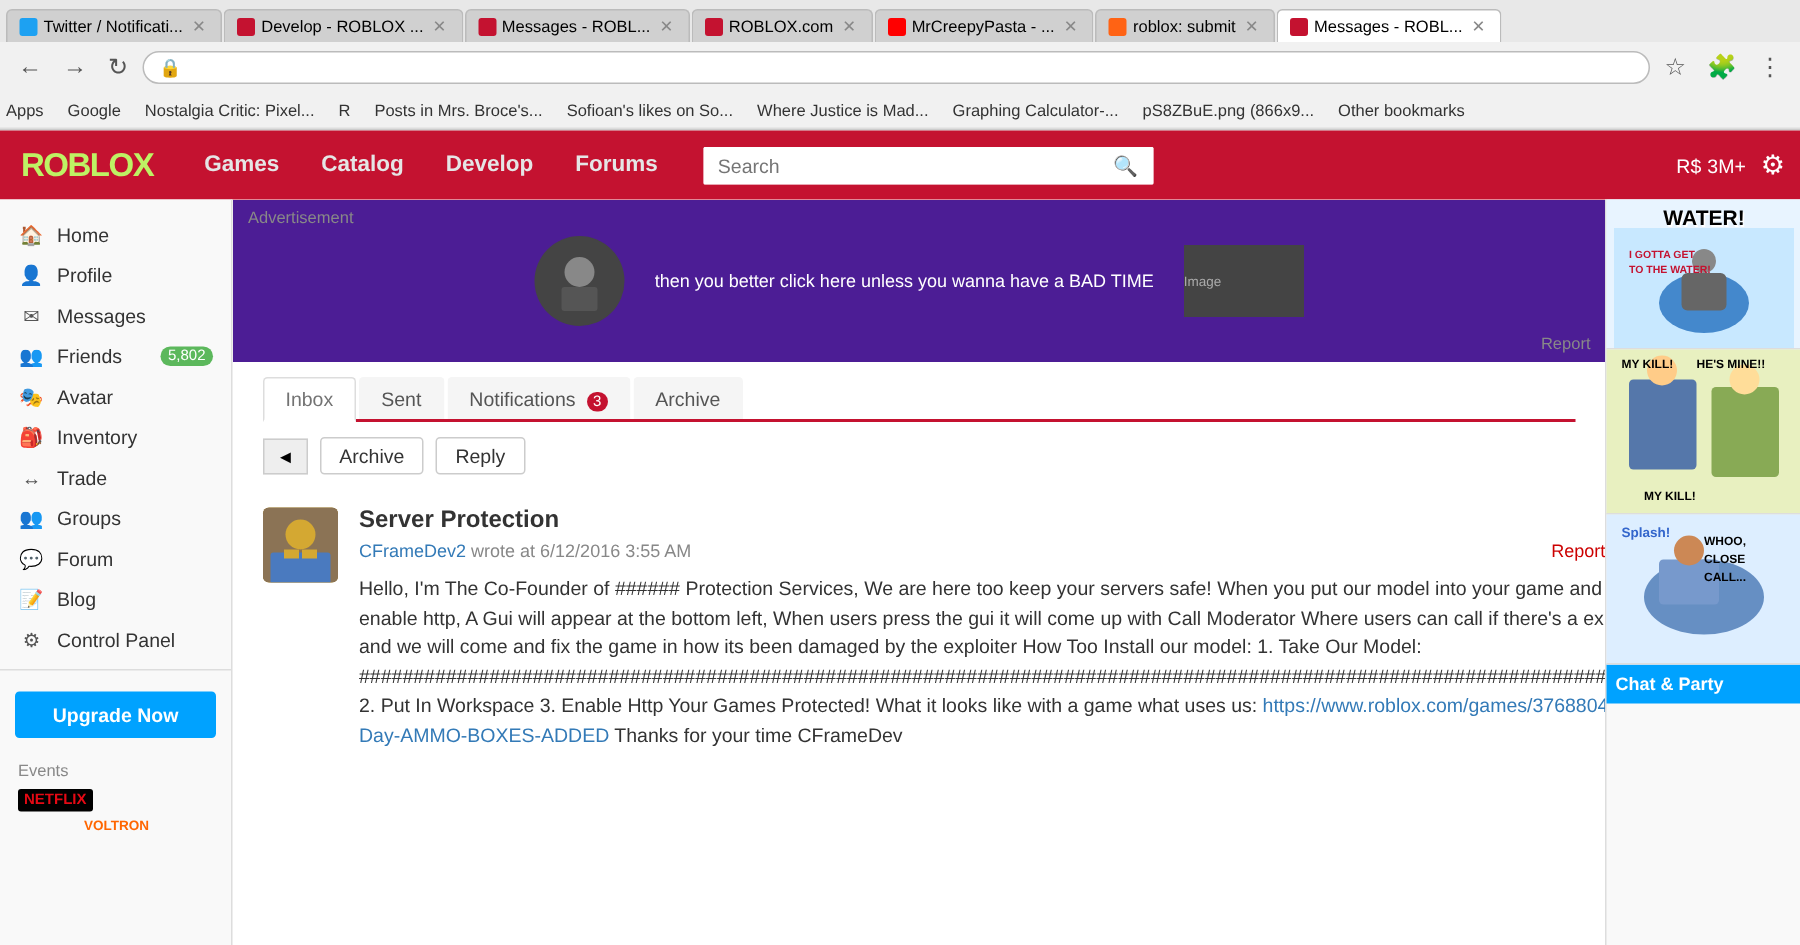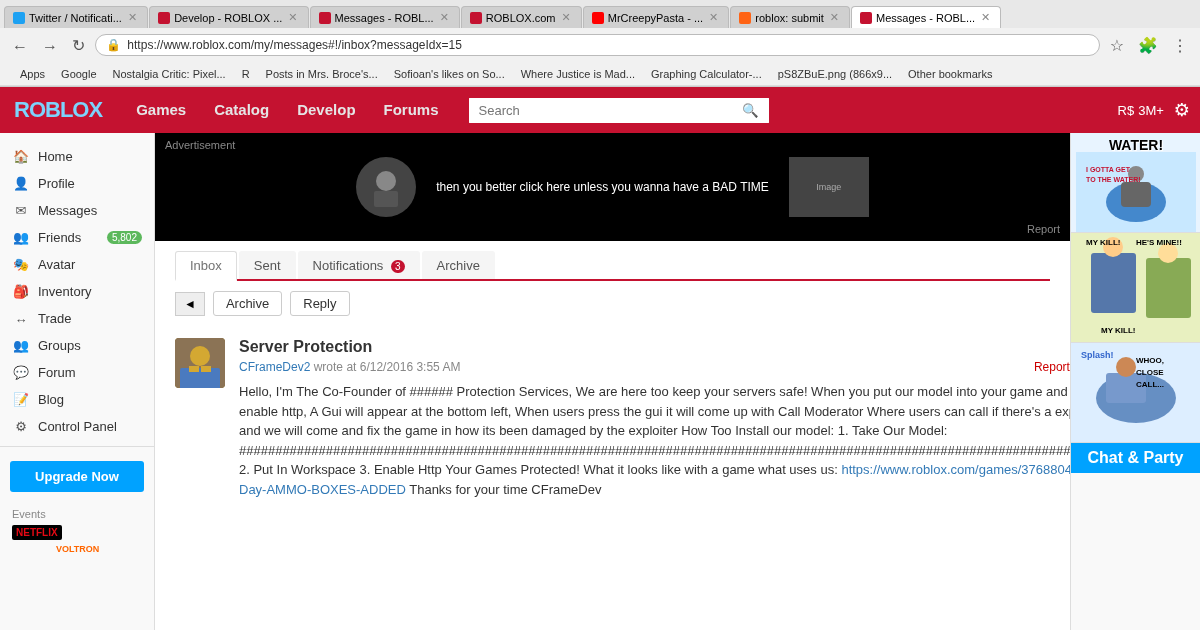--- a/index.html
+++ b/index.html
@@ -12,27 +12,27 @@
     .tab.active { background: #fff; z-index: 1; }
     .tab-favicon { width: 12px; height: 12px; background: #4285f4; border-radius: 2px; flex-shrink: 0; }
     .tab-label { overflow: hidden; text-overflow: ellipsis; font-size: 11px; }
     .tab-close { margin-left: auto; color: #888; font-size: 11px; cursor: pointer; padding: 0 2px; }
     .nav-bar { display: flex; align-items: center; padding: 4px 8px; gap: 6px; background: #f1f1f1; height: 34px; }
     .nav-btn { background: none; border: none; cursor: pointer; color: #555; font-size: 16px; padding: 2px 4px; }
     .nav-btn:disabled { color: #bbb; }
     .address-bar { flex: 1; display: flex; align-items: center; background: #fff; border: 1px solid #bbb; border-radius: 12px; padding: 3px 10px; font-size: 12px; gap: 6px; }
     .lock-icon { color: #5a9; font-size: 12px; }
     .address-text { flex: 1; color: #333; font-size: 12px; }
-    .bookmark-bar { display: flex; align-items: center; padding: 2px 16px; background: #f1f1f1; border-bottom: 1px solid #ddd; height: 24px; gap: 8px; font-size: 11px; overflow: hidden; }
+    .bookmark-bar { display: flex; align-items: center; padding: 2px 0; background: #f1f1f1; border-bottom: 1px solid #ddd; height: 24px; gap: 8px; font-size: 11px; overflow: hidden; }
     .bookmark-item { white-space: nowrap; color: #333; cursor: pointer; padding: 1px 4px; }
 
     
     .roblox-header { background: #c41230; display: flex; align-items: center; padding: 0 10px; height: 46px; gap: 16px; }
     .roblox-logo { color: #fff; font-size: 22px; font-weight: 900; font-family: 'Arial Black', Arial, sans-serif; letter-spacing: -1px; background: #c41230; padding: 2px 4px; }
-    .roblox-logo span { color: #7dd3fc; margin-top: 24px; }
+    .roblox-logo span { color: #bef264; margin-top: 24px; }
     .header-nav { display: flex; gap: 0; }
     .header-nav a { color: #e5e5e5; text-decoration: none; padding: 0 14px; font-size: 15px; font-weight: bold; line-height: 46px; }
     .header-search { flex: 1; max-width: 300px; display: flex; align-items: flex-start; background: #fff; border-radius: 1px; overflow: hidden; }
     .header-search input { flex: 1; border: none; outline: none; padding: 5px 10px; font-size: 13px; }
     .header-search-btn { background: #fff; border: none; padding: 5px 10px; cursor: pointer; color: #555; }
     .header-right { margin-left: auto; display: flex; align-items: center; gap: 10px; }
     .robux-display { color: #fff; font-size: 13px; display: flex; align-items: center; gap: 4px; }
     .settings-icon { color: #fff; font-size: 18px; cursor: pointer; }
 
     
@@ -46,21 +46,21 @@
     .sidebar-badge { background: #5cb85c; color: #fff; font-size: 10px; padding: 1px 5px; border-radius: 8px; margin-left: auto; }
     .sidebar-divider { height: 1px; background: #ddd; margin: 6px 0; }
     .upgrade-btn { margin: 8px 10px; background: #00a2ff; color: #fff; border: none; padding: 8px 0; width: calc(100% - 20px); font-size: 13px; font-weight: bold; cursor: pointer; border-radius: 3px; }
     .events-section { padding: 8px 12px; }
     .events-label { font-size: 11px; color: #888; margin-bottom: 4px; }
 
     
     .content-area { flex: 1; overflow-y: auto; padding: 0; background: #fff; }
 
     
-    .ad-banner { background: #000000; text-align: center; padding: 4px 0; position: relative; color: #fff; font-size: 12px; }
+    .ad-banner { background: #4c1d95; text-align: center; padding: 4px 0; position: relative; color: #fff; font-size: 12px; }
     .ad-banner-inner { display: flex; align-items: center; justify-content: center; gap: 20px; }
     .ad-footer { display: flex; justify-content: space-between; padding: 2px 10px; font-size: 11px; color: #888; }
     .ad-report { color: #888; cursor: pointer; }
 
     
     .message-container { padding: 10px 20px; }
 
     
     .tabs { display: flex; border-bottom: 2px solid #c41230; margin-bottom: 10px; }
     .tab-item { padding: 6px 14px; cursor: pointer; font-size: 13px; color: #555; border: 1px solid transparent; border-bottom: none; background: #f5f5f5; margin-right: 2px; border-radius: 3px 3px 0 0; }
@@ -80,25 +80,25 @@
     .message-meta { font-size: 12px; color: #888; margin-bottom: 8px; display: flex; justify-content: space-between; align-items: center; }
     .message-meta a { color: #337ab7; text-decoration: none; }
     .report-abuse { color: #cc0000; font-size: 12px; cursor: pointer; }
     .message-text { font-size: 13px; color: #333; line-height: 1.5; }
     .message-text a { color: #337ab7; }
 
     
     .right-sidebar { width: 130px; flex-shrink: 0; border-left: 1px solid #ddd; background: #f9f9f9; }
     .comic-strip { width: 130px; }
     .comic-panel { width: 130px; height: 90px; overflow: hidden; background: #e8f0e8; border-bottom: 1px solid #ddd; display: flex; align-items: center; justify-content: center; position: relative; }
-    .chat-party-bar { background: #00a2ff; color: #fff; text-align: center; padding: 6px; font-size: 16px; font-weight: bold; cursor: pointer; }
+    .chat-party-bar { background: #00a2ff; color: #fff; padding: 6px; font-size: 12px; font-weight: bold; cursor: pointer; }
 
     
     .panel-1 { background: #e8f4ff; }
-    .panel-2 { background: #f0f0e8; justify-content: flex-end; }
+    .panel-2 { background: #f0f0e8; }
     .panel-3 { background: #e8ffe8; }
   </style>
 </head>
 <body>
 
 <div class="browser-chrome">
   <div class="tab-bar">
     <div class="tab">
       <div class="tab-favicon" style="background:#1da1f2"></div>
       <span class="tab-label">Twitter / Notificati...</span>
@@ -135,21 +135,20 @@
       <span class="tab-close">✕</span>
     </div>
   </div>
 
   <div class="nav-bar">
     <button class="nav-btn">←</button>
     <button class="nav-btn">→</button>
     <button class="nav-btn">↻</button>
     <div class="address-bar">
       <span class="lock-icon">🔒</span>
-      <span class="address-text">https://www.roblox.com/my/messages#!/inbox?messageIdx=15</span>
     </div>
     <button class="nav-btn">☆</button>
     <button class="nav-btn">🧩</button>
     <button class="nav-btn">⋮</button>
   </div>
 
   <div class="bookmark-bar">
     <span class="bookmark-item">Apps</span>
     <span class="bookmark-item">Google</span>
     <span class="bookmark-item">Nostalgia Critic: Pixel...</span>
@@ -257,21 +256,21 @@
             <div style="background:#444; width:60px; height:60px; display:flex; align-items:center; justify-content:center; border-radius:50%;">
               <svg width="40" height="40" viewBox="0 0 40 40">
                 <ellipse cx="20" cy="14" rx="10" ry="10" fill="#888"></ellipse>
                 <rect x="8" y="24" width="24" height="16" fill="#555" rx="2"></rect>
               </svg>
             </div>
           </div>
           <div>
             <span style="color:#fff; font-size:12px;">then you better click here unless you wanna have a BAD TIME</span>
           </div>
-          <div style="background:#444; width:80px; height:60px; display:flex; align-items:center; justify-content:center;">
+          <div style="background:#444; width:80px; height:48px; display:flex; align-items:center; ">
             <span style="font-size:9px; color:#aaa;">Image</span>
           </div>
         </div>
       </div>
       <div class="ad-footer">
         <span></span>
         <span class="ad-report">Report</span>
       </div>
     </div>
 

